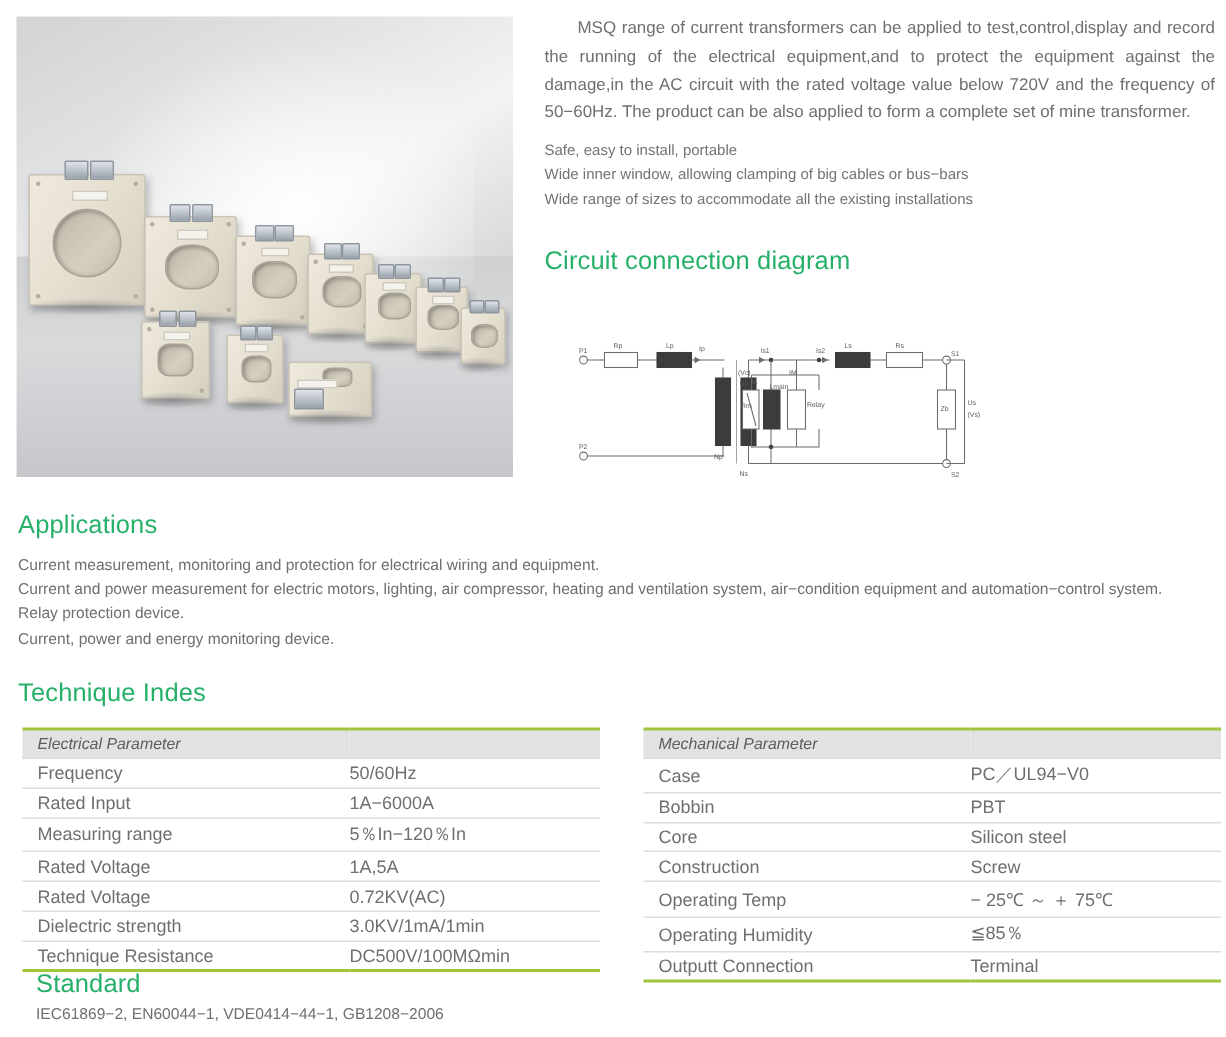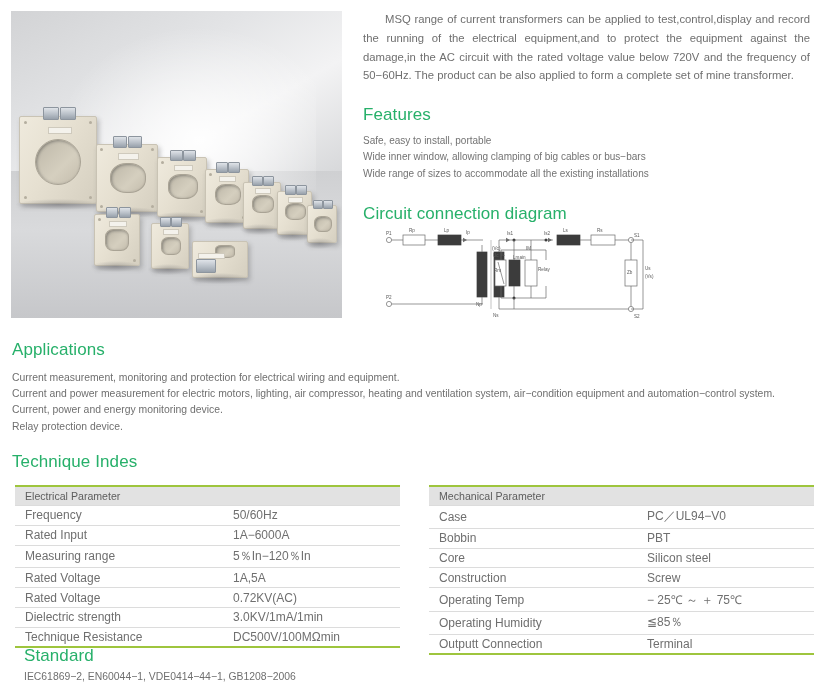--- a/index.html
+++ b/index.html
@@ -150,21 +150,21 @@
     color: #5d5d5d;
     padding: 3px 0 3px 10px;
     border: none;
   }
   .spec-table td {
     font-size: 12px;
     color: #6f6f6f;
     padding: 2.4px 0 2.4px 10px;
     border-top: 1px solid #dcdcdc;
   }
-  .spec-table tr:first-child td { border-top: none; }
+  .spec-table tr:first-child td { border-top: none; font-style: italic; }
   .spec-table td.val { padding-left: 0; }
   .spec-table col.c1 { width: 218px; }
   .spec-table col.c2 { width: 167px; }
 
   
   #standard {
     position: absolute;
     left: 24px; top: 646px;
   }
   .std-line {
@@ -272,21 +272,20 @@
       <div class="shadow"></div>
       <div class="win" style="left:22px; top:3px; width:18px; height:11px; border-radius:30%;"></div>
       <div class="lbl" style="left:5px; top:11px; width:25px; height:4px;"></div>
       <div class="term" style="left:3px; top:17px; width:18px; height:12px;"></div>
     </div>
   </div>
 
   <div id="right-col">
     <p class="intro-p">MSQ range of current transformers can be applied to test,control,display and record the running of the electrical equipment,and to protect the equipment against the damage,in the AC circuit with the rated voltage value below 720V and the frequency of 50−60Hz. The product can be also applied to form a complete set of mine transformer.</p>
 
-    <h2 class="sec-head" style="margin-top:20px;">Features</h2>
     <div style="margin-top:8px;">
       <div class="feat-line">Safe, easy to install, portable</div>
       <div class="feat-line">Wide inner window, allowing clamping of big cables or bus−bars</div>
       <div class="feat-line">Wide range of sizes to accommodate all the existing installations</div>
     </div>
 
     <h2 class="sec-head" style="margin-top:22px;">Circuit connection diagram</h2>
   </div>
 
   <div id="circuit-wrap">
@@ -382,22 +381,22 @@
       </g>
     </svg>
   </div>
 </div>
 
 <div id="applications">
   <h2 class="sec-head">Applications</h2>
   <div style="margin-top:10px;">
     <div class="app-line">Current measurement, monitoring and protection for electrical wiring and equipment.</div>
     <div class="app-line">Current and power measurement for electric motors, lighting, air compressor, heating and ventilation system, air−condition equipment and automation−control system.</div>
+    <div class="app-line">Relay protection device.</div>
     <div class="app-line">Current, power and energy monitoring device.</div>
-    <div class="app-line">Relay protection device.</div>
   </div>
 </div>
 
 <h2 id="technique-head" class="sec-head">Technique Indes</h2>
 
 <table id="table-electrical" class="spec-table">
   <colgroup>
       <col class="c1">
       <col class="c2">
     </colgroup>

